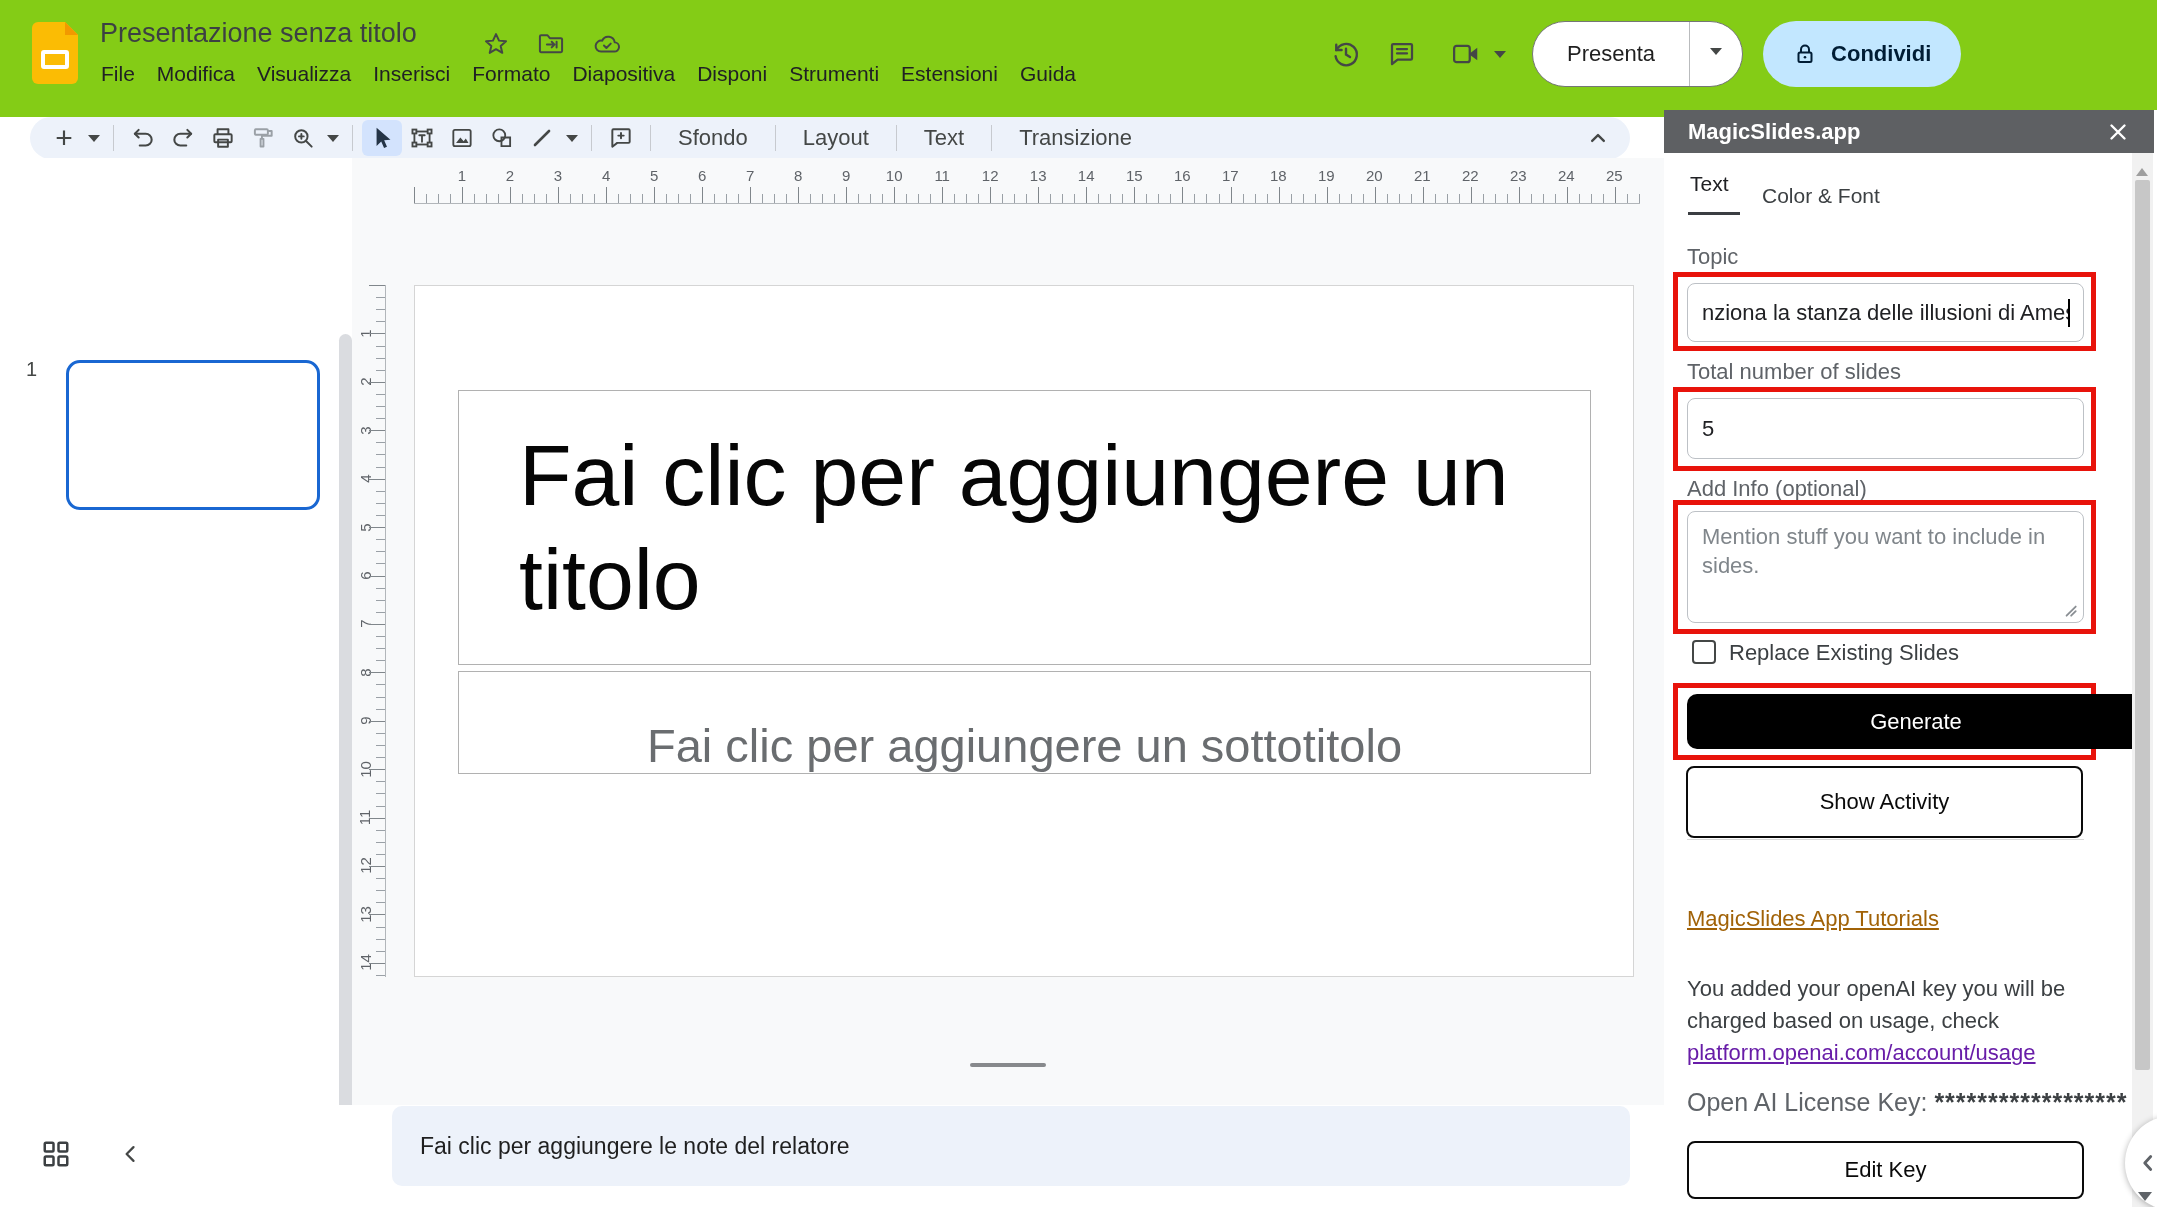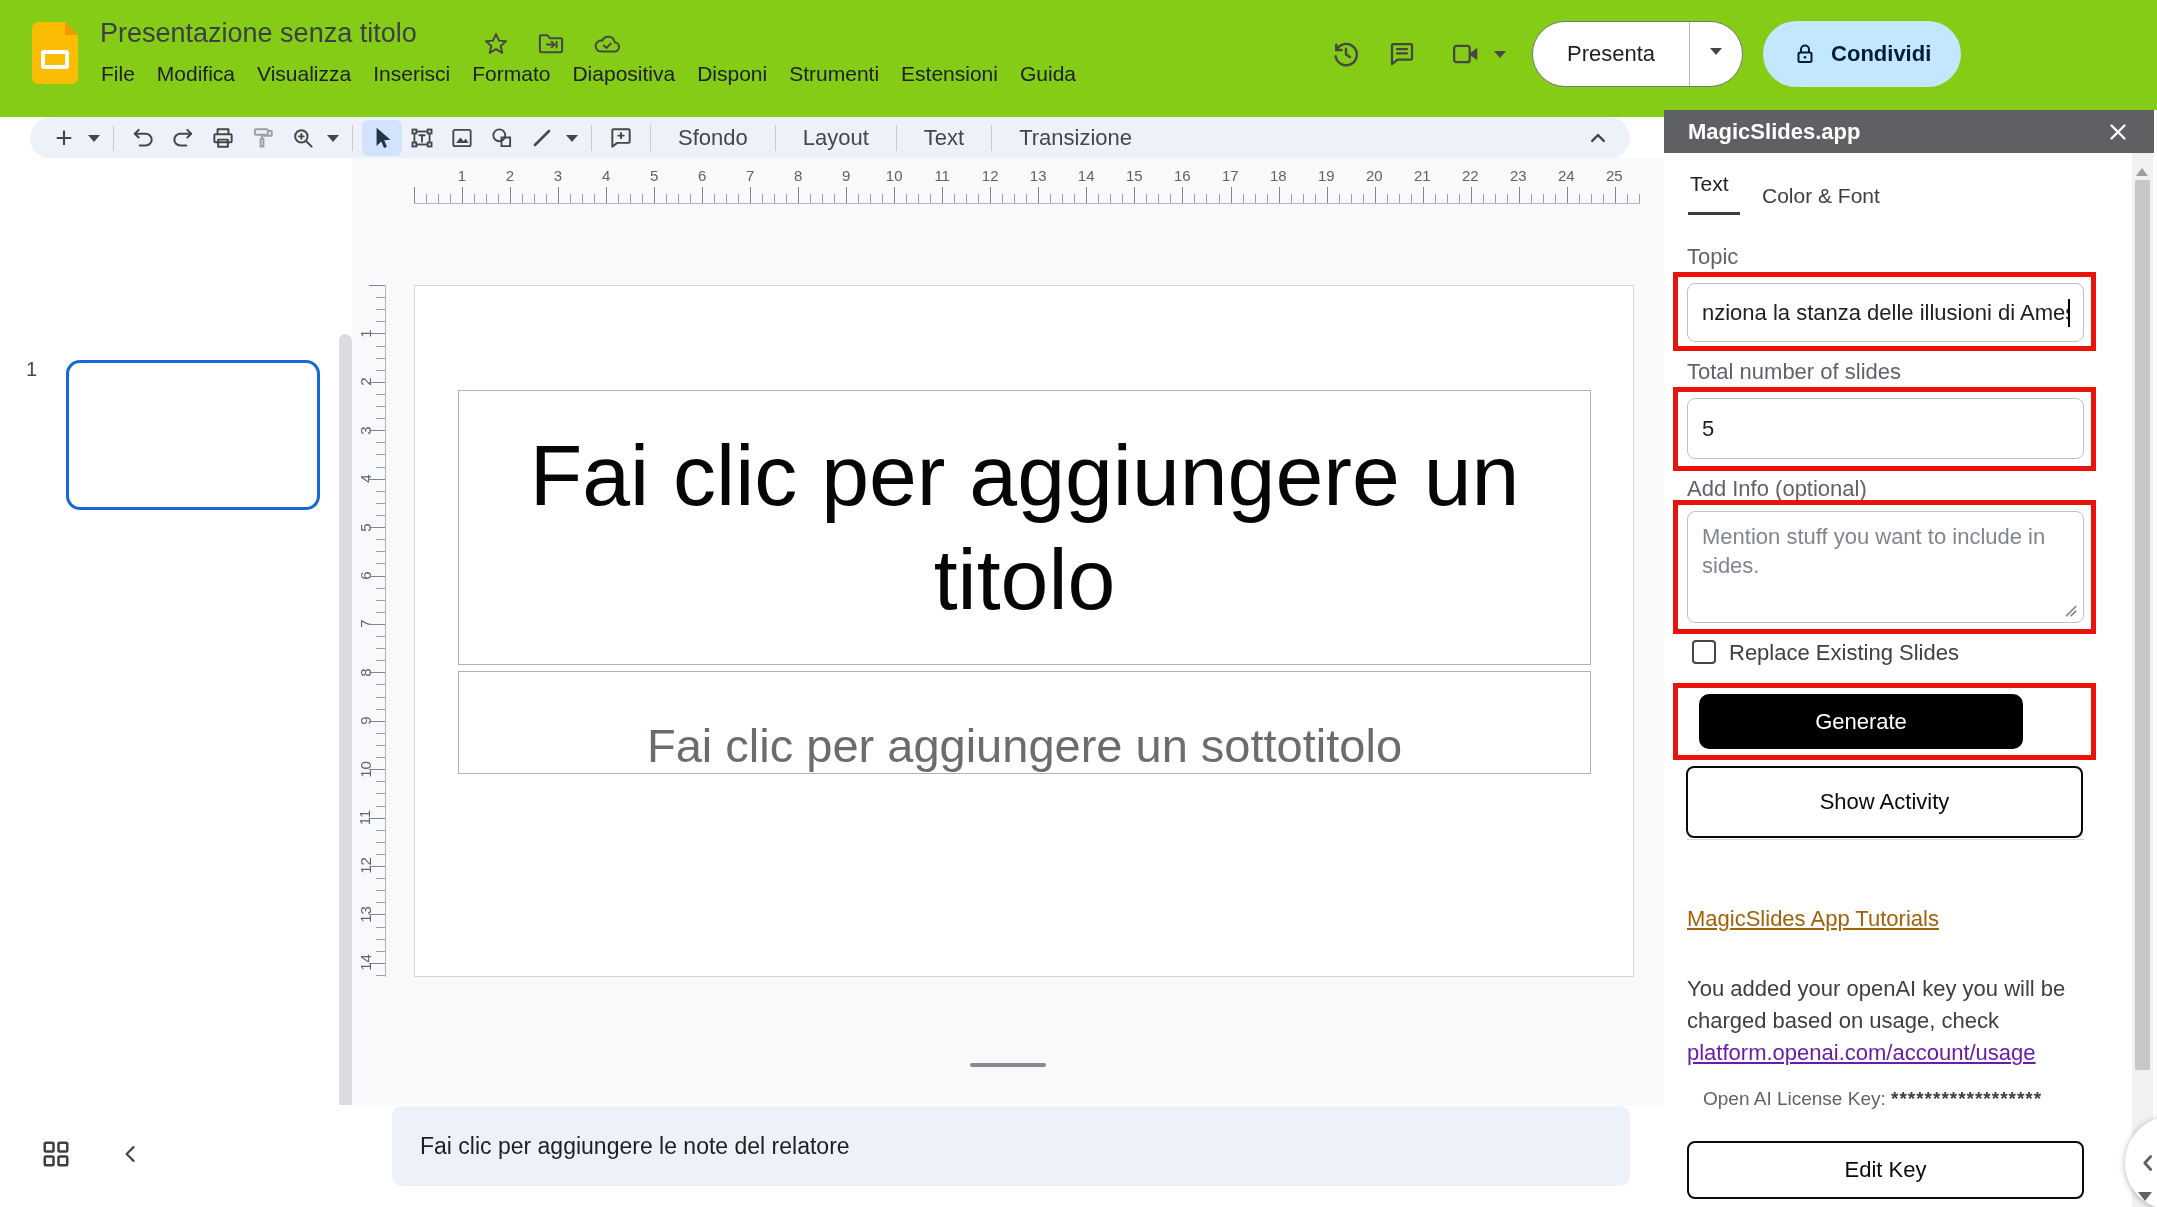--- a/index.html
+++ b/index.html
@@ -53,21 +53,21 @@
   .v-ruler{left:0;top:127px;width:33px;height:692px;border-right:1px solid #b2b6ba;}
   .v-numbers{position:absolute;left:0;top:24.2px;width:26px;}
   .v-numbers>div{height:48.42px;display:flex;align-items:center;justify-content:center;}
   .v-numbers span{transform:rotate(-90deg);font-size:15px;color:#5f6368;}
   .v-ticks-minor{position:absolute;right:0;top:0;width:9px;height:692px;
      background:repeating-linear-gradient(to bottom,#9aa0a6 0,#9aa0a6 1px,transparent 1px,transparent 12.105px);}
   .v-ticks-major{position:absolute;right:0;top:0;width:16px;height:692px;
      background:repeating-linear-gradient(to bottom,#80868b 0,#80868b 1px,transparent 1px,transparent 48.42px);}
   .slide{left:62px;top:127px;width:1220px;height:692px;background:#fff;border:1px solid #d5d5d5;box-sizing:border-box;}
   .title-box{position:absolute;left:43px;top:104px;width:1133px;height:275px;border:1px solid #b1b1b1;box-sizing:border-box;
-             display:flex;align-items:center;justify-content:center;text-align:center;padding:0 60px;}
+             display:flex;align-items:center;justify-content:center;text-align:left;padding:0 60px;}
   .title-box .ph{font-size:86px;line-height:1.2;color:#060606;}
   .subtitle-box{position:absolute;left:43px;top:385px;width:1133px;height:103px;border:1px solid #b1b1b1;box-sizing:border-box;
              display:flex;align-items:flex-end;justify-content:center;}
   .subtitle-box .ph{font-size:47px;color:#6a6d70;}
   .notes-handle{left:618px;top:905px;width:76px;height:4px;background:#87898c;border-radius:2px;}
 
   
   .notesbar{left:0;top:1105px;width:1664px;height:102px;background:#fff;}
   .gridview{left:40px;top:34px;}
   .notes-collapse{left:116px;top:32px;}
@@ -92,21 +92,21 @@
   .checkbox{position:absolute;width:20px;height:20px;border:2px solid #444746;border-radius:4px;background:#fff;box-sizing:content-box;}
   .check-label{position:absolute;font-size:22px;color:#3c4043;}
   .btn{position:absolute;display:flex;align-items:center;justify-content:center;font-size:22px;font-weight:500;
        box-sizing:border-box;cursor:pointer;font-family:"Liberation Sans",sans-serif;}
   .btn-generate{background:var(--generate_bg);color:#fff;border:none;border-radius:10px;}
   .btn-outline{background:#fff;color:#0a0a0a;border:2.5px solid #0a0a0a;border-radius:8px;}
   .sb-divider{position:absolute;left:23px;top:729px;width:397px;height:1px;background:#d7d7d7;}
   .sb-link-black{position:absolute;font-size:22px;color:#a16207;text-decoration:underline;}
   .sb-para{position:absolute;font-size:22px;line-height:32px;color:#3c4043;width:410px;}
   .sb-link-purple{color:var(--link_purple);text-decoration:underline;}
-  .sb-license{position:absolute;font-size:19px;color:#5f6368;margin-left:16px;}
+  .sb-license{position:absolute;font-size:25px;color:#5f6368;}
   .sb-license b{color:#3c4043;letter-spacing:1px;font-weight:bold;}
   .resize-grip{position:absolute;}
   .sb-scroll-track{position:absolute;left:468px;top:43px;width:21px;height:1054px;background:#f1f1f1;}
   .sb-scroll-thumb{position:absolute;left:471px;top:70px;width:15px;height:890px;background:#c7c7c7;border-radius:2px;}
   .sb-scroll-up{position:absolute;left:472px;top:52px;width:0;height:0;border:6px solid transparent;border-bottom:8px solid #9e9e9e;}
 
   .float-collapse{left:2125px;top:1116px;width:94px;height:94px;border-radius:50%;background:#fff;
                   box-shadow:0 1px 6px rgba(0,0,0,.3);display:flex;align-items:center;padding-left:10px;box-sizing:border-box;}
   .page-scroll-down{left:2138px;top:1192px;width:0;height:0;border:7px solid transparent;border-top:9px solid #5f6368;}
 </style>
@@ -432,21 +432,21 @@
     <div class="redbox" style="left:9px;top:390px;width:423px;height:134px;"></div>
     <textarea class="sb-input" style="left: 23px; top: 401px; width: 397px; height: 112px;" placeholder="Mention stuff you want to include in sides."></textarea>
     <svg class="resize-grip" style="left:398px;top:492px;" width="16" height="16" viewBox="0 0 14 14">
       <path d="M12 4 4 12M12 8l-4 4" stroke="#8a8f94" stroke-width="1.6" stroke-linecap="round"></path>
     </svg>
 
     <span class="checkbox" style="left:28px;top:530px;"></span>
     <div class="check-label" style="left:65px;top:530px;">Replace Existing Slides</div>
 
     <div class="redbox" style="left:9px;top:573px;width:423px;height:77px;"></div>
-    <button class="btn btn-generate" style="left:23px;top:584px;width:324px;height:55px;margin-left:12px;">Generate</button>
+    <button class="btn btn-generate" style="left:23px;top:584px;width:458px;height:55px;">Generate</button>
     <button class="btn btn-outline" style="left:22px;top:656px;width:397px;height:72px;">Show Activity</button>
 
     <div class="sb-divider"></div>
 
     <div class="sb-link-black" style="left:23px;top:796px;">MagicSlides App Tutorials</div>
 
     <div class="sb-para" style="left:23px;top:863px;">
       <span>You added your openAI key you will be charged based on usage, check</span><br>
       <span class="sb-link-purple">platform.openai.com/account/usage</span>
     </div>

